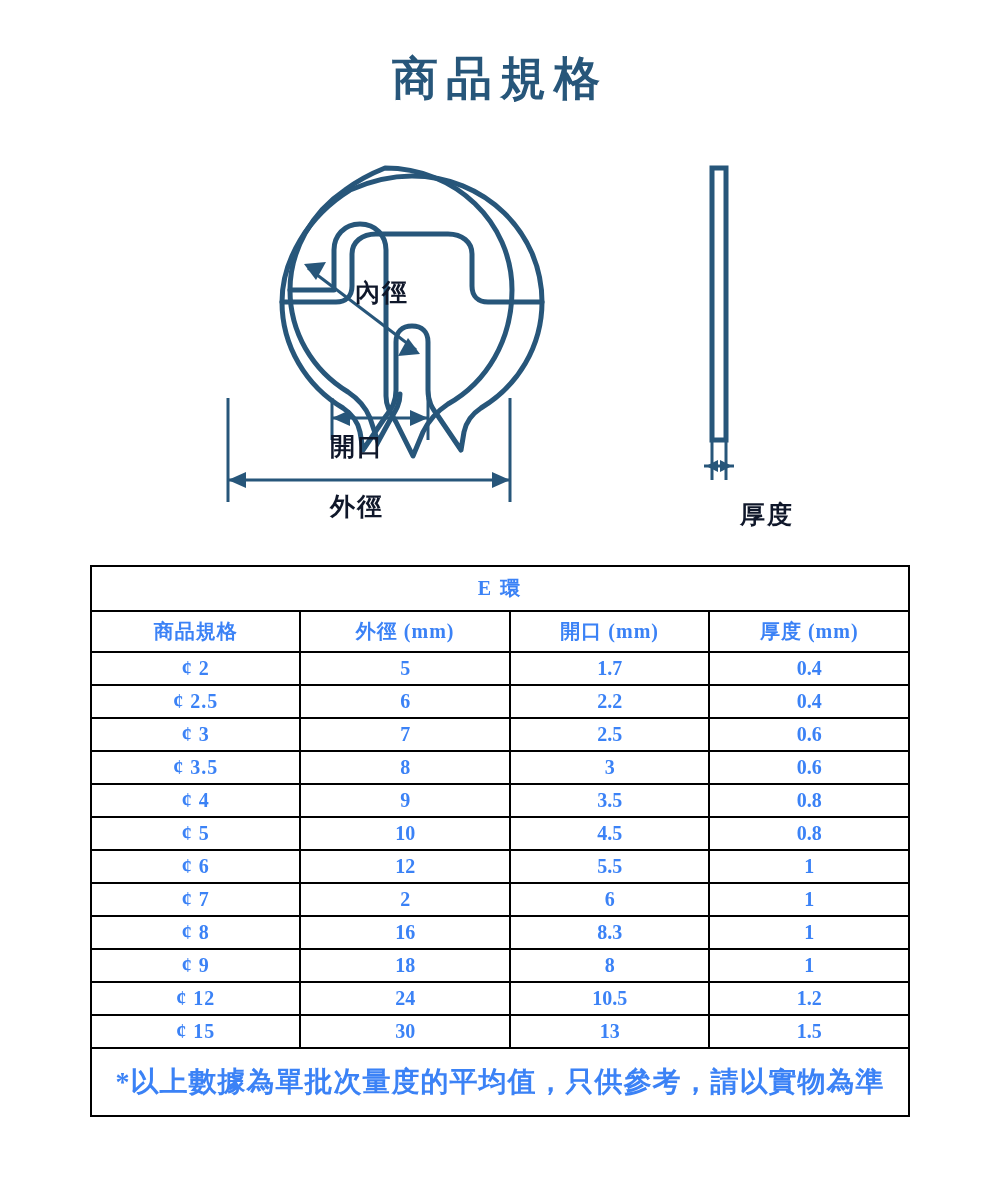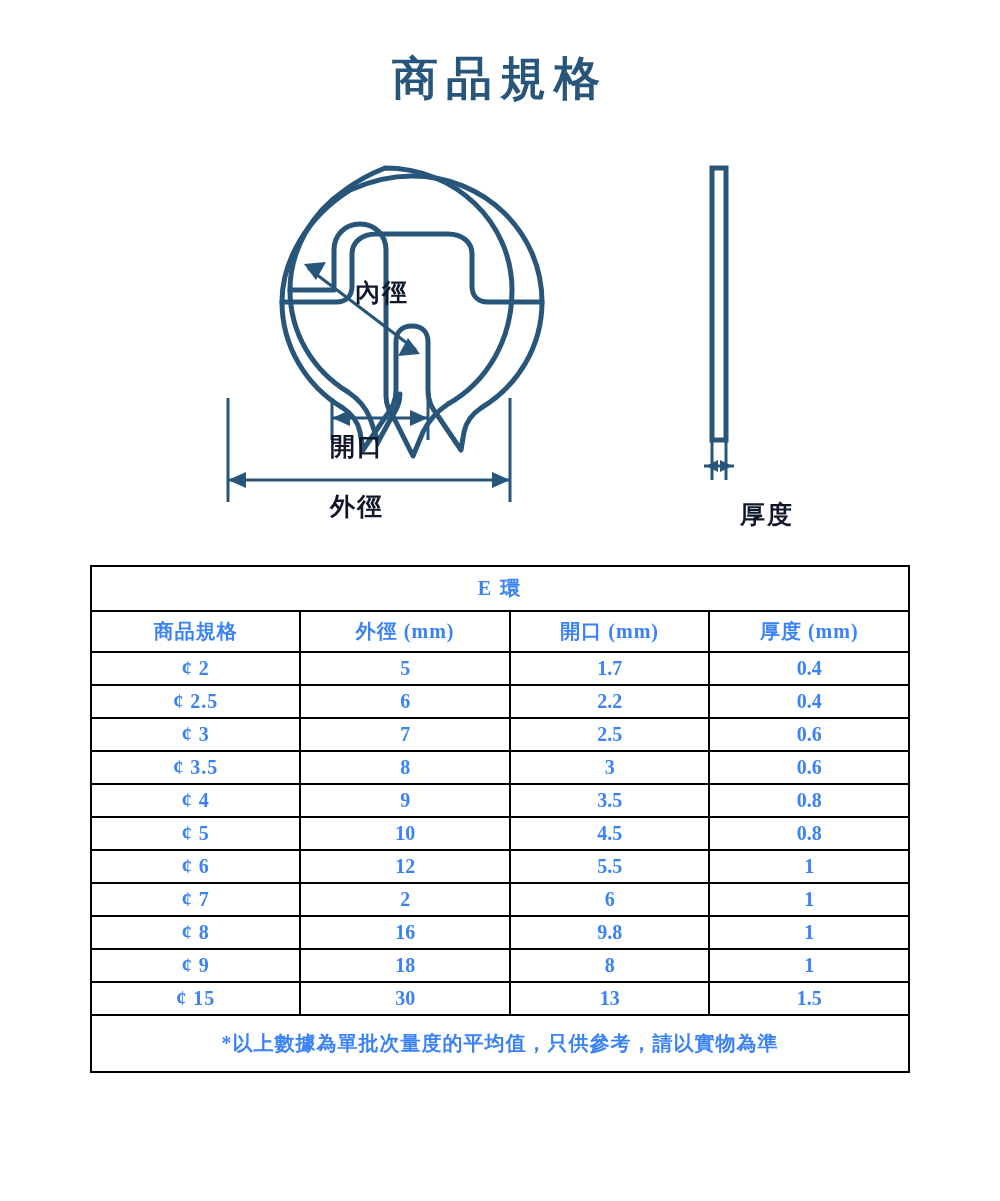--- a/index.html
+++ b/index.html
@@ -101,21 +101,21 @@
   }
   table.spec tr.head-cols th {
     font-size: 20px;
     padding: 6px 2px;
     letter-spacing: 1px;
   }
   table.spec td.sizecol {
     letter-spacing: 1px;
   }
   table.spec tr.footnote td {
-    font-size: 20px;
+    font-size: 28px;
     padding: 14px 6px;
     letter-spacing: 1px;
   }
   col.c1 { width: 210px; }
   col.c2 { width: 210px; }
   col.c3 { width: 200px; }
   col.c4 { width: 200px; }
 </style>
 </head>
 <body>
@@ -287,30 +287,36 @@
         </tr>
         <tr>
           <td class="sizecol">¢ 7</td>
           <td>2</td>
           <td>6</td>
           <td>1</td>
         </tr>
         <tr>
           <td class="sizecol">¢ 8</td>
           <td>16</td>
-          <td>9.8</td>
+          <td>8.3</td>
           <td>1</td>
         </tr>
         <tr>
           <td class="sizecol">¢ 9</td>
           <td>18</td>
           <td>8</td>
           <td>1</td>
         </tr>
         <tr>
+          <td class="sizecol">¢ 12</td>
+          <td>24</td>
+          <td>10.5</td>
+          <td>1.2</td>
+        </tr>
+        <tr>
           <td class="sizecol">¢ 15</td>
           <td>30</td>
           <td>13</td>
           <td>1.5</td>
         </tr>
         <tr class="footnote">
           <td colspan="4">*以上數據為單批次量度的平均值，只供參考，請以實物為準</td>
         </tr>
       </tbody>
     </table>

